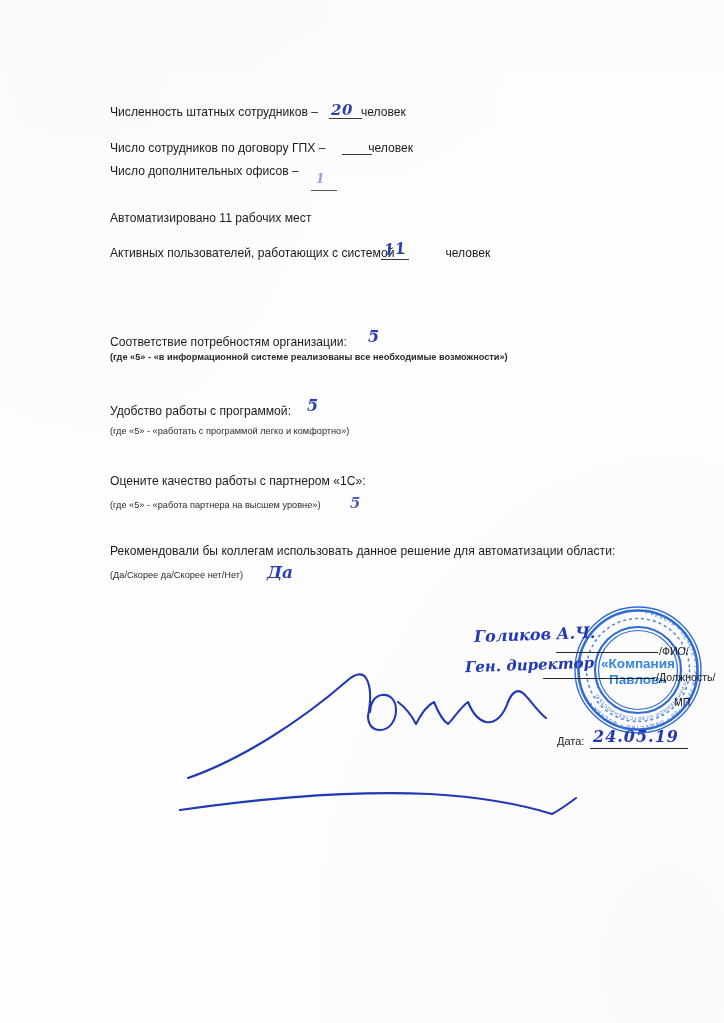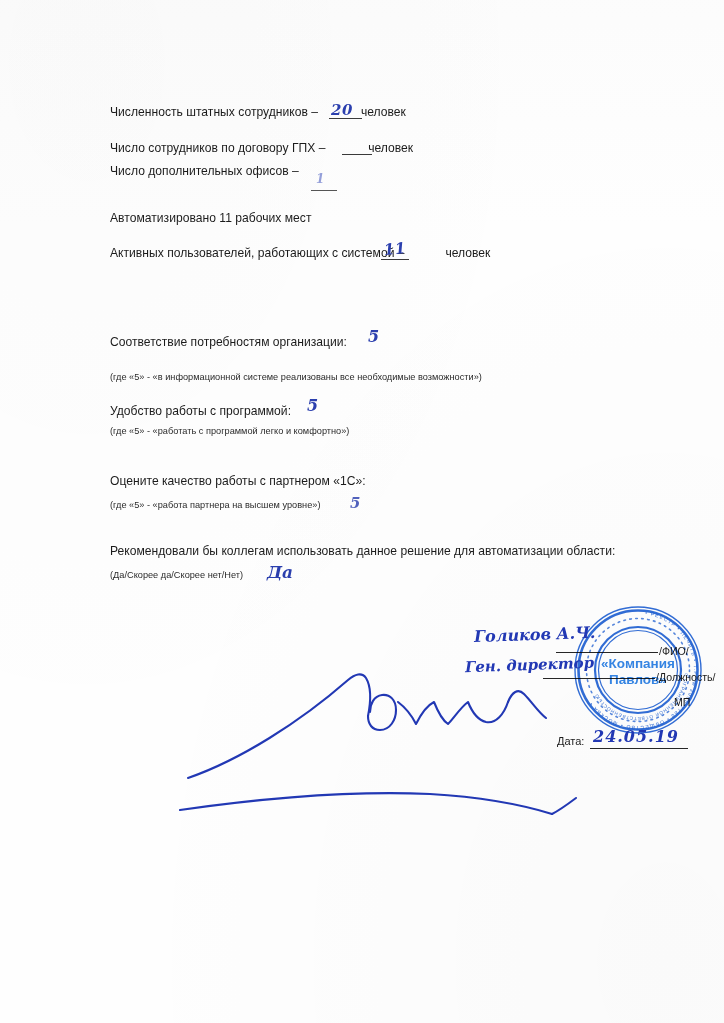--- a/index.html
+++ b/index.html
@@ -159,21 +159,21 @@
       <span>Активных пользователей, работающих с системой –</span>
       <span style="display:inline-block;width:34px;"></span>
       <span>человек</span>
     </div>
     <div class="rule" style="left:381px; top:259px; width:28px;"></div>
     <div class="hw hw-num" style="left:384px; top:240px; font-size:15px; transform:rotate(-6deg);">11</div>
 
 
     <div class="line" style="top:335px;">Соответствие потребностям организации:</div>
     <div class="hw hw-rate" style="left:368px; top:327px;">5</div>
-    <div class="note" style="top:372px;">(где «5» - «в информационной системе реализованы все необходимые возможности»)</div>
+    <div class="note" style="top:352px;font-weight:bold;">(где «5» - «в информационной системе реализованы все необходимые возможности»)</div>
 
     <div class="line" style="top:404px;">Удобство работы с программой:</div>
     <div class="hw hw-rate" style="left:307px; top:396px;">5</div>
     <div class="note" style="top:426px;text-align:right;">(где «5» - «работать с программой легко и комфортно»)</div>
 
     <div class="line" style="top:474px;">Оцените качество работы с партнером «1С»:</div>
     <div class="note" style="top:500px;">(где «5» - «работа партнера на высшем уровне»)</div>
     <div class="hw hw-rate" style="left:350px; top:494px; font-size:15px; opacity:0.82;">5</div>
 
     <div class="line" style="top:544px;">Рекомендовали бы коллегам использовать данное решение для автоматизации области:</div>

